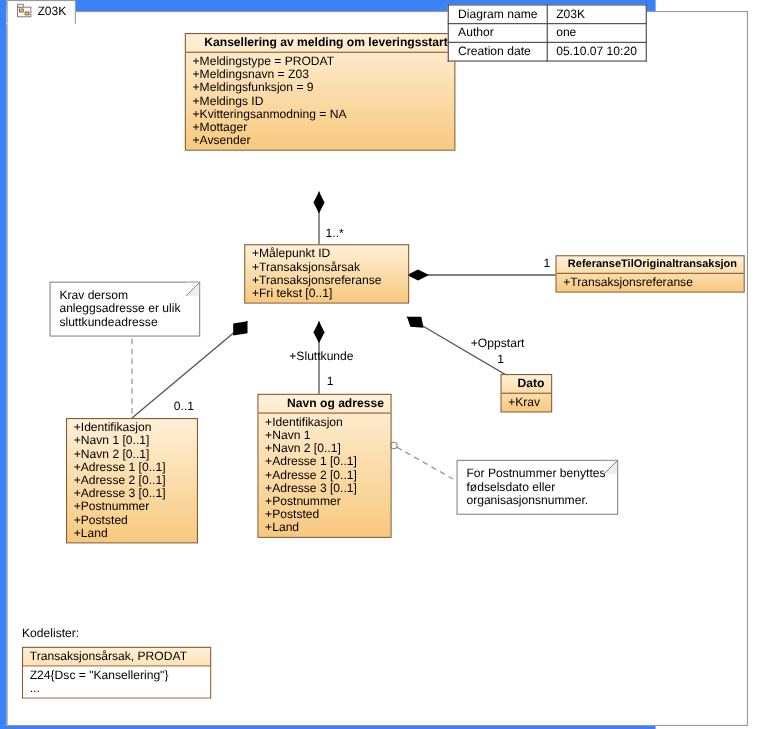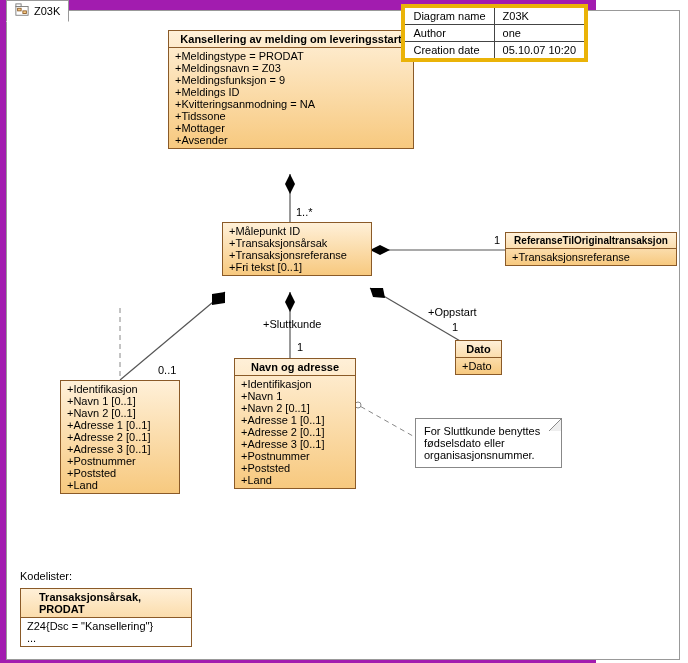--- a/index.html
+++ b/index.html
@@ -1,32 +1,32 @@
 <!DOCTYPE html>
 <html><head>
 <meta charset="utf-8">
 <style>
   html,body{margin:0;padding:0;font-family:Arial,Helvetica,sans-serif;font-size:11px;color:#000;background:#fff}
-  .canvas{position:relative;width:596px;height:663px;background:#a21caf}
+  .canvas{position:relative;width:596px;height:663px;background:#3b82f6}
   .frame{position:absolute;left:6px;top:10px;width:672px;height:648px;border:1px solid #999;background:#fff}
   .tab{position:absolute;left:6px;top:0;height:20px;border:1px solid #999;border-bottom:1px solid #fff;background:#fff;padding:0 8px;display:flex;align-items:center;gap:5px;z-index:2}
   .tab .icon{width:14px;height:14px}
   .class{position:absolute;border:1px solid #8a5a28;background:linear-gradient(#fff0d8,#f7c97f);z-index:3}
-  .class .title{border-bottom:1px solid #8a5a28;padding:2px 6px;font-weight:bold;text-align:center;white-space:nowrap}
+  .class .title{border-bottom:1px solid #8a5a28;padding:2px 6px;font-weight:bold;text-align:right;white-space:nowrap}
   .class .body{padding:2px 6px}
   .class .body div{white-space:nowrap}
   .note{position:absolute;border:1px solid #888;background:#fff;z-index:3}
   .note .fold{position:absolute;right:0;top:0;width:12px;height:12px;background:linear-gradient(135deg,#fff 0 49%,#888 50% 52%,#eee 53% 100%)}
   .note .body{padding:6px 10px 6px 8px}
-  .meta{position:absolute;right:8px;top:4px;border:4px solid #eab308;border-collapse:collapse;font-size:11px;z-index:4;background:#fff}
+  .meta{position:absolute;right:8px;top:4px;border:1px solid #eab308;border-collapse:collapse;font-size:11px;z-index:4;background:#fff}
   .meta td{border:1px solid #444;padding:2px 8px}
   .lbl{position:absolute;font-size:11px;z-index:5;background:transparent;white-space:nowrap}
   svg.conn{position:absolute;left:0;top:0;width:688px;height:663px;z-index:2;pointer-events:none}
   .kode{position:absolute;border:1px solid #8a5a28;background:linear-gradient(#fff0d8,#f7c97f);z-index:3}
-  .kode .title{border-bottom:1px solid #8a5a28;padding:2px 18px;font-weight:bold}
+  .kode .title{border-bottom:1px solid #8a5a28;padding:2px 6px;font-weight:normal}
   .kode .body{padding:2px 6px;background:#fff}
 </style>
 </head>
 <body>
 <div class="canvas">
 
 <div class="tab">
   <span>
     <svg class="icon" viewBox="0 0 16 16">
           <rect x="1" y="4" width="14" height="10" fill="#fff" stroke="#777"></rect>
@@ -81,21 +81,20 @@
 </svg>
 
 <div class="class" style="left:168px;top:30px;width:244px">
   <div class="title">Kansellering av melding om leveringsstart</div>
   <div class="body">
     <div>+Meldingstype = PRODAT</div>
     <div>+Meldingsnavn = Z03</div>
     <div>+Meldingsfunksjon = 9</div>
     <div>+Meldings ID</div>
     <div>+Kvitteringsanmodning = NA</div>
-    <div>+Tidssone</div>
     <div>+Mottager</div>
     <div>+Avsender</div>
   </div>
 </div>
 
 <div class="class" style="left:222px;top:222px;width:148px">
   <div class="body">
     <div>+Målepunkt ID</div>
     <div>+Transaksjonsårsak</div>
     <div>+Transaksjonsreferanse</div>
@@ -106,21 +105,21 @@
 <div class="class" style="left:505px;top:232px;width:170px">
   <div class="title" style="font-size:10px">ReferanseTilOriginaltransaksjon</div>
   <div class="body">
     <div>+Transaksjonsreferanse</div>
   </div>
 </div>
 
 <div class="class" style="left:455px;top:340px;width:45px">
   <div class="title">Dato</div>
   <div class="body">
-    <div>+Dato</div>
+    <div>+Krav</div>
   </div>
 </div>
 
 <div class="class" style="left:60px;top:380px;width:118px">
   <div class="body">
     <div>+Identifikasjon</div>
     <div>+Navn 1 [0..1]</div>
     <div>+Navn 2 [0..1]</div>
     <div>+Adresse 1 [0..1]</div>
     <div>+Adresse 2 [0..1]</div>
@@ -139,25 +138,33 @@
     <div>+Navn 2 [0..1]</div>
     <div>+Adresse 1 [0..1]</div>
     <div>+Adresse 2 [0..1]</div>
     <div>+Adresse 3 [0..1]</div>
     <div>+Postnummer</div>
     <div>+Poststed</div>
     <div>+Land</div>
   </div>
 </div>
 
+<div class="note" style="left:45px;top:256px;width:135px">
+  <div class="fold"></div>
+  <div class="body">
+    <div>Krav dersom</div>
+    <div>anleggsadresse er ulik</div>
+    <div>sluttkundeadresse</div>
+  </div>
+</div>
 
 <div class="note" style="left:415px;top:418px;width:145px">
   <div class="fold"></div>
   <div class="body">
-    <div>For Sluttkunde benyttes</div>
+    <div>For Postnummer benyttes</div>
     <div>fødselsdato eller</div>
     <div>organisasjonsnummer.</div>
   </div>
 </div>
 
 <div class="lbl" style="left:296px;top:206px">1..*</div>
 <div class="lbl" style="left:494px;top:234px">1</div>
 <div class="lbl" style="left:158px;top:364px">0..1</div>
 <div class="lbl" style="left:263px;top:318px">+Sluttkunde</div>
 <div class="lbl" style="left:297px;top:341px">1</div>

